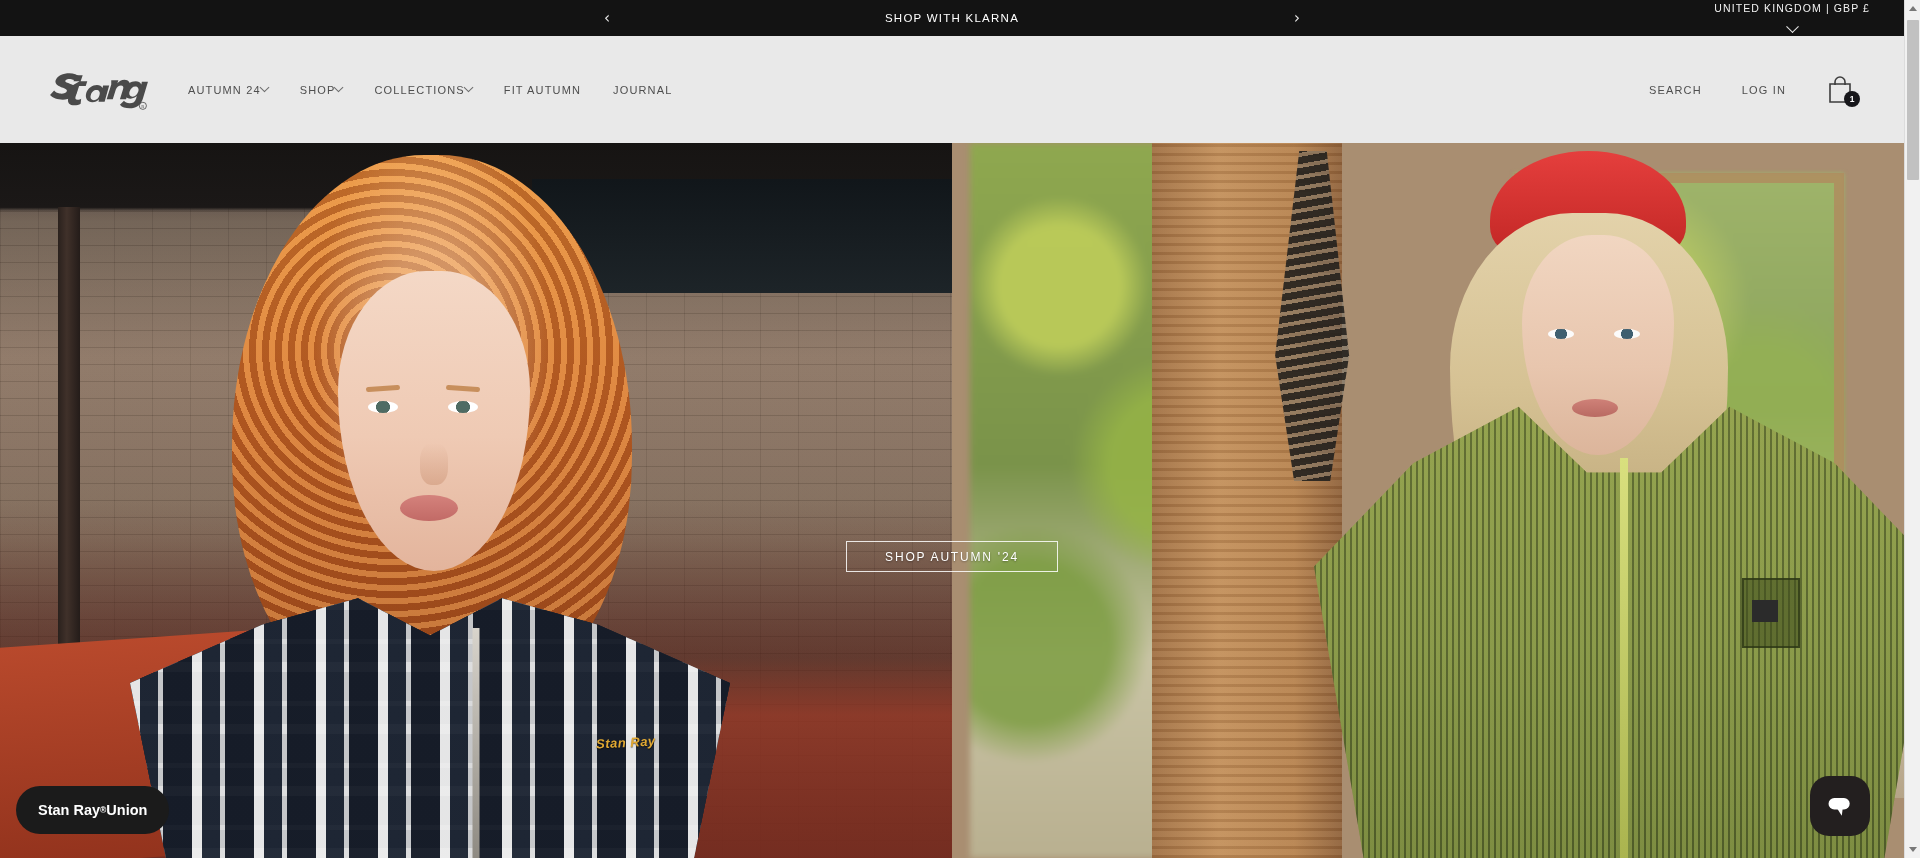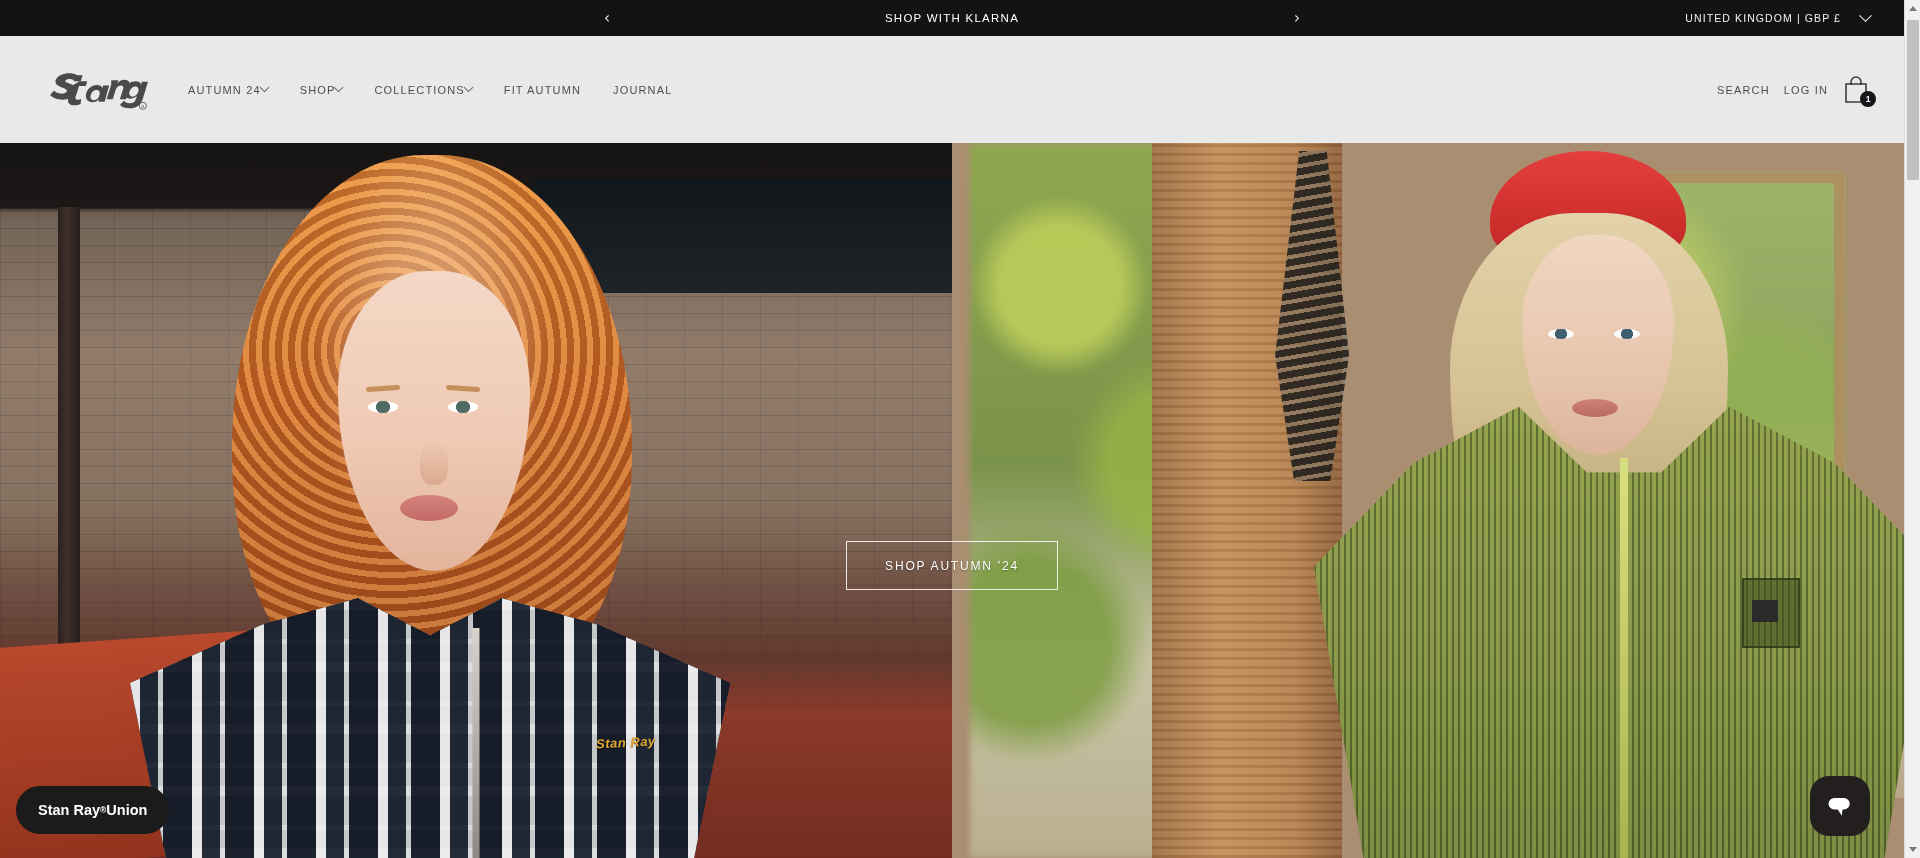--- a/index.html
+++ b/index.html
@@ -54,25 +54,26 @@
     letter-spacing: 1.25px;
     white-space: nowrap;
   }
   .locale {
     position: absolute;
     right: 34px;
     top: 50%;
     transform: translateY(-50%);
     display: flex;
     align-items: center;
-    gap: 20px;
+    gap: 11px;
     color: #f2f2f2;
     font-size: 10.5px;
     letter-spacing: 1.1px;
     cursor: pointer;
+    flex-direction: column;
   }
   .locale .chev {
     display: inline-block;
     width: 9px; height: 9px;
     border-right: 1.3px solid #e8e8e8;
     border-bottom: 1.3px solid #e8e8e8;
     transform: rotate(45deg) translate(-2px,-2px);
   }
 
   
@@ -117,26 +118,26 @@
   .navitem .chev {
     display: inline-block;
     width: 7px; height: 7px;
     border-right: 1.2px solid #6d6d6d;
     border-bottom: 1.2px solid #6d6d6d;
     transform: rotate(45deg) translate(-1.5px,-1.5px);
   }
 
   .headerright {
     position: absolute;
-    right: 32px;
+    right: 48px;
     top: 50%;
     transform: translateY(-50%);
     display: flex;
     align-items: center;
-    gap: 14px;
+    gap: 40px;
   }
   .hr-link {
     color: #4e4e4e;
     font-size: 11px;
     letter-spacing: 1.15px;
     cursor: pointer;
     white-space: nowrap;
   }
   .cart {
     position: relative;
@@ -395,21 +396,21 @@
     background: #2b2b2b;
   }
 
   
   .cta {
     position: absolute;
     left: 50%;
     top: 398px;
     transform: translateX(-50%);
     width: 212px;
-    height: 49px;
+    height: 31px;
     border: 1.5px solid rgba(255,255,255,.85);
     display: flex;
     align-items: center;
     justify-content: center;
     color: #ffffff;
     font-size: 12px;
     letter-spacing: 1.8px;
     cursor: pointer;
     background: transparent;
     text-shadow: 0 1px 2px rgba(0,0,0,.35);

